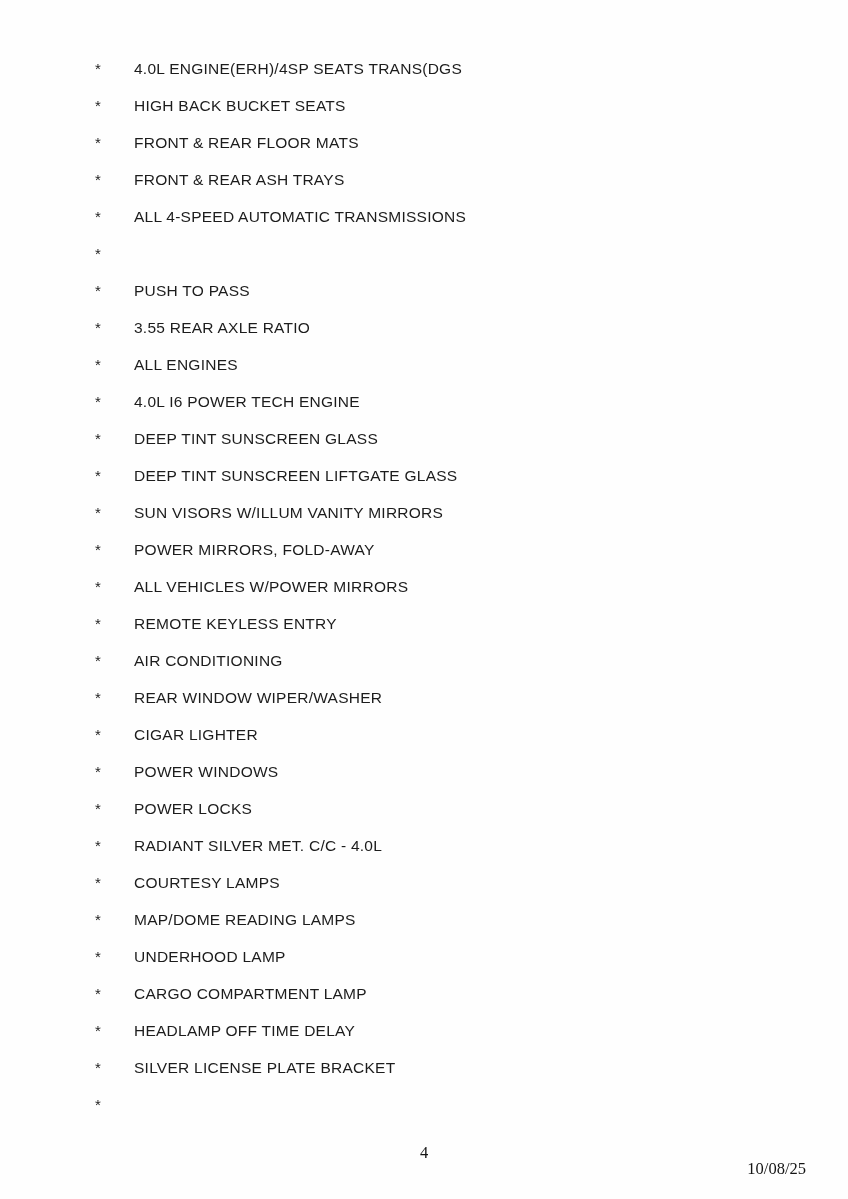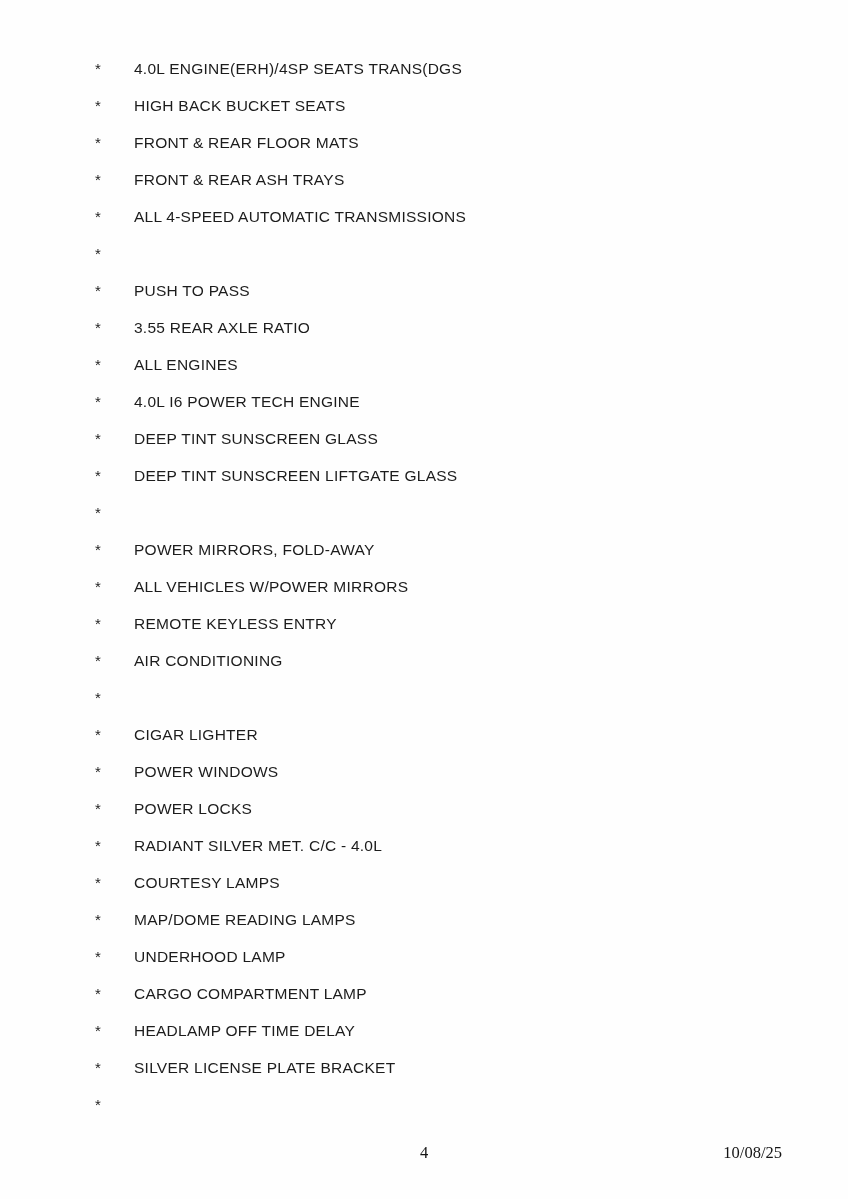--- a/index.html
+++ b/index.html
@@ -52,21 +52,22 @@
     color: #141414;
   }
   .page-number {
     position: absolute;
     left: 0;
     right: 0;
     text-align: center;
   }
   .footer-date {
     position: absolute;
-    right: 66px;
+    right: 42px;
+    margin-top: 16px;
   }
 </style>
 </head>
 <body>
 
 <div class="page">
 
   <div class="feature-list">
     <div class="feature-row">
       <span class="bullet">*</span>
@@ -122,20 +123,21 @@
       <span class="feature-text">DEEP TINT SUNSCREEN GLASS</span>
     </div>
 
     <div class="feature-row">
       <span class="bullet">*</span>
       <span class="feature-text">DEEP TINT SUNSCREEN LIFTGATE GLASS</span>
     </div>
 
     <div class="feature-row">
       <span class="bullet">*</span>
+      <span class="feature-text">SUN VISORS W/ILLUM VANITY MIRRORS</span>
     </div>
 
     <div class="feature-row">
       <span class="bullet">*</span>
       <span class="feature-text">POWER MIRRORS, FOLD-AWAY</span>
     </div>
 
     <div class="feature-row">
       <span class="bullet">*</span>
       <span class="feature-text">ALL VEHICLES W/POWER MIRRORS</span>
@@ -146,20 +148,21 @@
       <span class="feature-text">REMOTE KEYLESS ENTRY</span>
     </div>
 
     <div class="feature-row">
       <span class="bullet">*</span>
       <span class="feature-text">AIR CONDITIONING</span>
     </div>
 
     <div class="feature-row">
       <span class="bullet">*</span>
+      <span class="feature-text">REAR WINDOW WIPER/WASHER</span>
     </div>
 
     <div class="feature-row">
       <span class="bullet">*</span>
       <span class="feature-text">CIGAR LIGHTER</span>
     </div>
 
     <div class="feature-row">
       <span class="bullet">*</span>
       <span class="feature-text">POWER WINDOWS</span>

